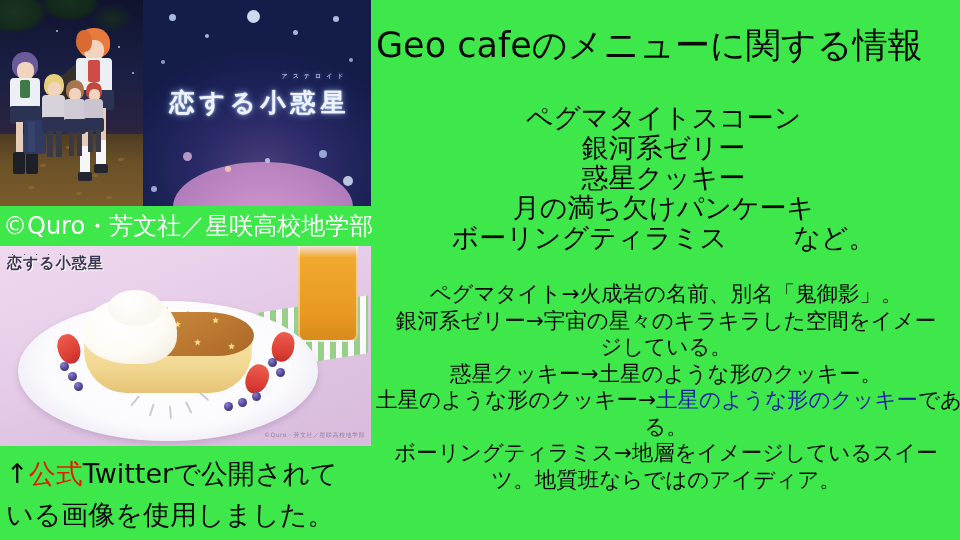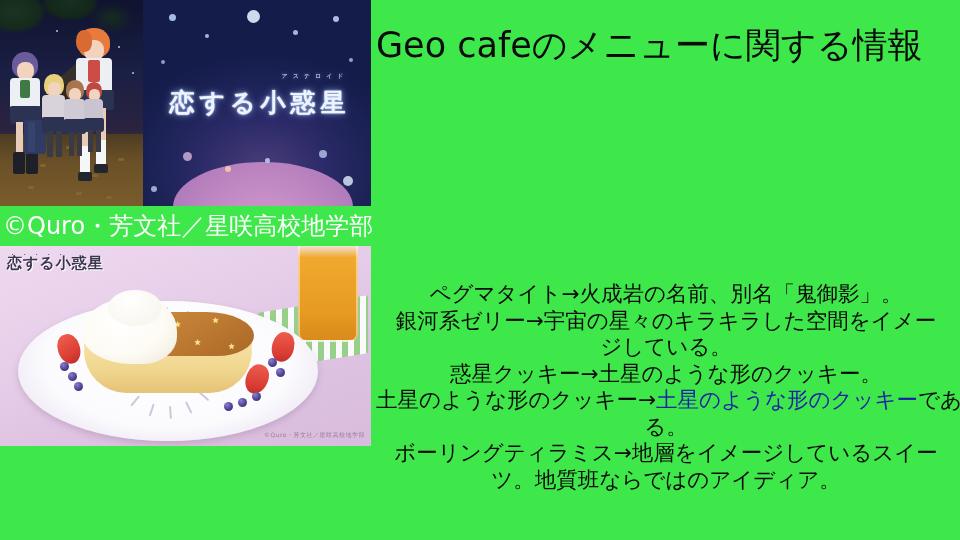--- a/index.html
+++ b/index.html
@@ -255,26 +255,37 @@
       <div class="pc-blue" style="left:74px;top:136px"></div>
       <div class="pc-blue" style="left:268px;top:112px"></div>
       <div class="pc-blue" style="left:276px;top:122px"></div>
       <div class="pc-blue" style="left:252px;top:146px"></div>
       <div class="pc-blue" style="left:238px;top:152px"></div>
       <div class="pc-blue" style="left:224px;top:156px"></div>
 
       <div class="pc-watermark">©Quro・芳文社／星咲高校地学部</div>
     </div>
 
+    <div id="bottom-caption">
+      <div><span>↑</span><span class="cap-red">公式</span><span>Twitterで公開されて</span></div>
+      <div>いる画像を使用しました。</div>
+    </div>
   </div>
 
   <div id="right-panel">
 
     <div id="slide-title">Geo cafeのメニューに関する情報</div>
 
+    <div id="menu-list">
+      <div class="menu-line">ペグマタイトスコーン</div>
+      <div class="menu-line">銀河系ゼリー</div>
+      <div class="menu-line">惑星クッキー</div>
+      <div class="menu-line">月の満ち欠けパンケーキ</div>
+      <div class="menu-line"><span>ボーリングティラミス</span><span class="menu-etc">など。</span></div>
+    </div>
 
     <div id="explain-block">
       <div class="ex-line">ペグマタイト→火成岩の名前、別名「鬼御影」。</div>
       <div class="ex-line">銀河系ゼリー→宇宙の星々のキラキラした空間をイメー</div>
       <div class="ex-line">ジしている。</div>
       <div class="ex-line">惑星クッキー→土星のような形のクッキー。</div>
       <div class="ex-line"><span>土星のような形のクッキー→</span><span class="ex-blue">土星のような形のクッキー</span><span>であ</span></div>
       <div class="ex-line">る。</div>
       <div class="ex-line">ボーリングティラミス→地層をイメージしているスイー</div>
       <div class="ex-line">ツ。地質班ならではのアイディア。</div>

